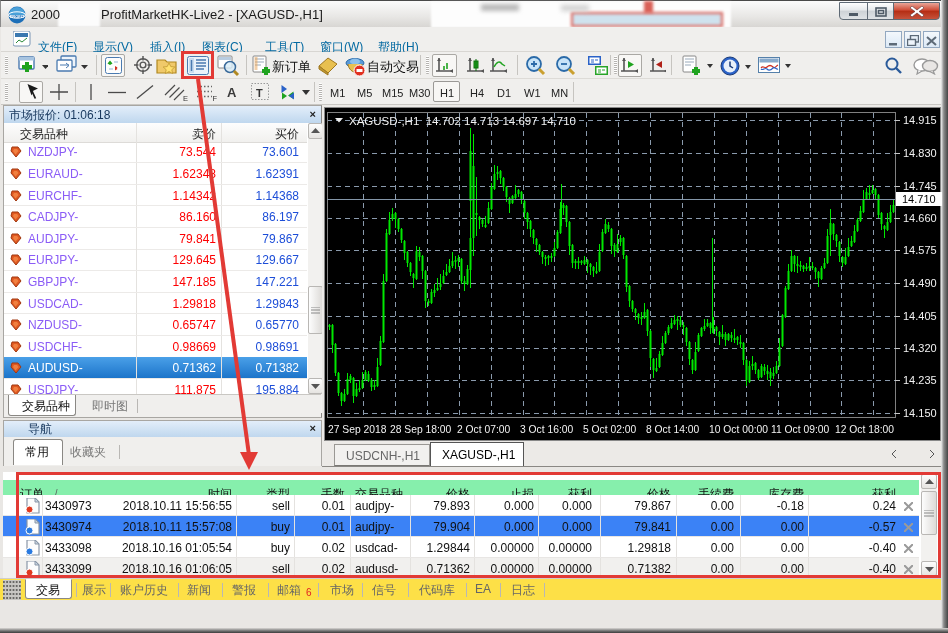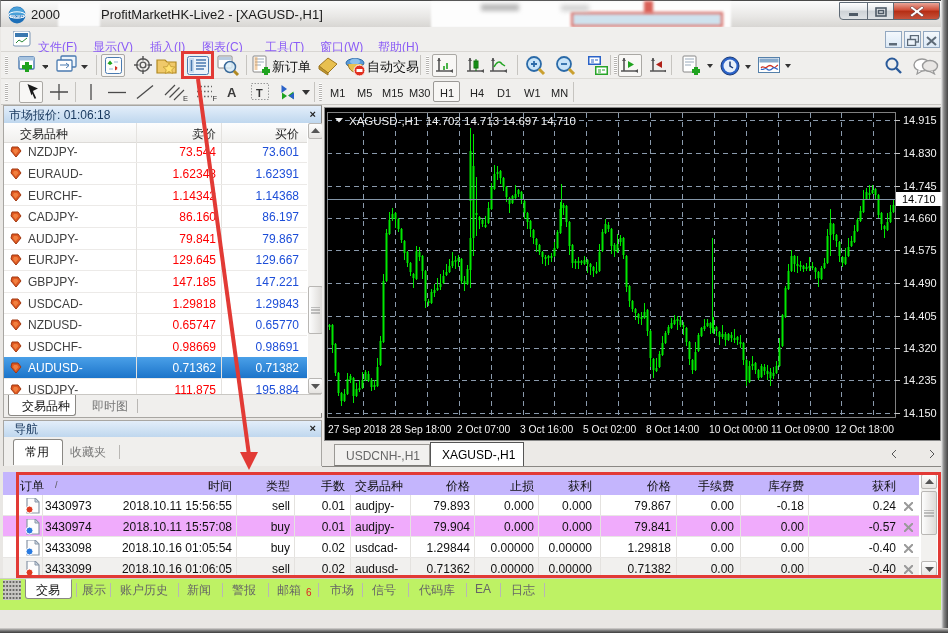--- a/index.html
+++ b/index.html
@@ -14,65 +14,65 @@
 #blurstem{left:643px;top:0px;width:9px;height:12px;background:#d96057;filter:blur(1.5px)}
 .wbtn{top:1px;height:18px;border:1px solid #5f6a75;background:linear-gradient(#fefefe,#e5e8ea 45%,#cdd2d6 50%,#dfe3e6);color:#333;text-align:center}
 #bmin{left:838px;width:29px;border-radius:0 0 0 4px}
 #bmax{left:866px;width:27px}
 #bclose{left:892px;width:47px;background:linear-gradient(#e8a598,#cf4b35 45%,#b52d13 50%,#c6523b);border-radius:0 0 4px 0}
 
 #redge{left:941px;top:0;width:7px;height:633px;background:linear-gradient(90deg,#efefef,#8a8a8a 40%,#454545)}
 #bedge{left:0;top:628px;width:948px;height:5px;background:linear-gradient(#d9d7d4,#6e6e6e 60%,#3c3c3c)}
 
 #menubar{left:1px;top:27px;width:940px;height:25px;background:#f0efed;border-bottom:1px solid #d8d6d2}
-#menubar .mi{top:12px;font-size:12px;color:#8b5cf6}
+#menubar .mi{top:12px;font-size:12px;color:#0369a1}
 .mdib{top:4px;width:17px;height:17px;border:1px solid #93a8c0;background:linear-gradient(#f4f8fc,#dce9f6);color:#5d6a77;text-align:center;font-size:10px;line-height:15px}
 
 #tb1{left:1px;top:52px;width:940px;height:27px;background:#f0efed;border-bottom:1px solid #dddbd7}
 #tb2{left:1px;top:79px;width:940px;height:26px;background:#f0efed;border-bottom:1px solid #c9c7c3}
 .grip{width:3px;height:18px;top:4px;background:repeating-linear-gradient(#fff 0 1px,#b5b3b0 1px 2px);border-radius:1px}
 .sep{width:1px;height:20px;top:3px;background:#c6c4c0}
 .tbtxt{font-size:13px;color:#111}
 .tfbtn{font-size:11px;color:#222;top:8px}
 #h1btn{left:433px;top:81px;width:27px;height:21px;border:1px solid #9a9895;background:#f7f6f4;border-radius:2px}
 
 .pressed{border:1px solid #aaa8a4;background:#f8f7f5;border-radius:2px}
 
 #mw{left:3px;top:105px;width:319px;height:313px;background:#fff;border:1px solid #a8a6a2;border-right:1px solid #898784}
 #mwhead{left:0px;top:0px;width:317px;height:17px;background:linear-gradient(#e3eefa,#bfd7ee);font-size:12px;color:#16365c;padding:1px 0 0 5px}
 #mwx{right:5px;top:2px;font-size:11px;color:#222;font-weight:bold}
 #mwcols{left:0;top:17px;width:303px;height:20px;background:linear-gradient(#fdfdfd,#f1f0ee);border-bottom:1px solid #dddbd8;font-size:12px;color:#222}
 .mwrow{left:0;width:303px;height:21.6px;font-size:12px}
-.mwrow .sym{left:24px;top:4px;color:#404040}
+.mwrow .sym{left:24px;top:4px;color:#8b5cf6}
 .mwrow .bid{top:4px;right:91px;color:#fd0002}
 .mwrow .ask{top:4px;right:8px;color:#1d4ed8}
 .mwline{left:0;width:303px;height:1px;background:#eceae8}
 .cellsep{top:0;width:1px;height:100%;background:#e4e2df}
 #mwsel{background:linear-gradient(#4aa0e8,#1a72c8)}
 #mwsel .sym,#mwsel .bid,#mwsel .ask{color:#fff}
 .symico{left:6px;top:5px;width:13px;height:12px}
 #mwsb{left:304px;top:17px;width:15px;height:290px;background:#f2f1ef}
 #mwtabs{left:0;top:288px;width:317px;height:23px;background:#f0efed;border-top:1px solid #c9c7c3}
 
 #nav{left:3px;top:420px;width:319px;height:46px;background:#f0efed;border:1px solid #a8a6a2}
-#navhead{left:0;top:0;width:317px;height:16px;background:linear-gradient(#e3eefa,#bfd7ee);font-size:12px;color:#16365c;padding:0 0 0 10px}
+#navhead{left:0;top:0;width:317px;height:16px;background:linear-gradient(#e3eefa,#bfd7ee);font-size:12px;color:#16365c;padding:0 0 0 24px}
 
 #chartwrap{left:322px;top:105px;width:619px;height:361px;background:#eceae7}
 #chart{left:2px;top:2px;width:617px;height:334px;background:#000;border:1px solid #888}
 #chart svg{position:absolute;left:0;top:0}
 .grid{stroke:#8a9aac;stroke-dasharray:5 4;fill:none}
 .ax{font:11px "Liberation Sans",sans-serif;fill:#f2f2f2}
 .axt{font:10.3px "Liberation Sans",sans-serif;fill:#f2f2f2}
 
 #term{left:3px;top:472px;width:938px;height:106px;background:#fff}
 .thead{top:6px;font-size:12px;color:#111;position:absolute}
 .trow{left:0;width:916px;height:21px;font-size:12px}
 .tcell{top:4px;position:absolute;color:#111}
 #termsb{left:918px;top:2px;width:16px;height:100px;background:#f2f1ef}
-#termtabs{left:0px;top:578px;width:941px;height:32px;background:#bef264;border-top:1px solid #d0cecb}
+#termtabs{left:0px;top:578px;width:941px;height:22px;background:#fde047;border-top:1px solid #d0cecb}
 .ttab{position:absolute;top:3px;font-size:12px;color:#555}
 .tsep{position:absolute;top:4px;width:1px;height:14px;background:#b9b7b4}
 
 #status{left:1px;top:600px;width:940px;height:28px;background:#f0efed;border-top:1px solid #fff;box-shadow:0 -2px 0 #d6d4d1}
 #status .seg{position:absolute;top:4px;width:1px;height:20px;background:#c9c7c4}
 
 .red{border:3px solid #e23a35}
 #redbox1{left:181px;top:51px;width:33px;height:28px}
 #redbox2{left:16px;top:472px;width:925px;height:106px;border-width:3px}
 svg.anno{position:absolute;left:0;top:0;width:948px;height:633px;pointer-events:none}
@@ -602,21 +602,21 @@
   <div class="abs" style="left:120px;top:7px;font-size:12px;color:#000;z-index:3">XAGUSD-,H1</div>
   <div class="abs" style="left:0px;top:25px;width:619px;height:1px;background:#8a8884"></div>
   <svg class="abs" style="left:570px;top:9px" width="45" height="9">
           <path d="M4 0L0 4l4 4" fill="none" stroke="#555"></path>
           <path d="M38 0l4 4-4 4" fill="none" stroke="#555"></path>
         </svg>
  </div>
 </div>
 
 <div class="abs" id="term">
-      <div class="abs" style="left:0;top:0;width:916px;height:27px;background:#c4b5fd">
+      <div class="abs" style="left:0;top:8px;width:916px;height:27px;background:#86efac">
         <span class="thead" style="left:17px">订单</span>
         <span class="thead" style="right:687px">时间</span>
         <span class="thead" style="right:629px">类型</span>
         <span class="thead" style="right:574px">手数</span>
         <span class="thead" style="left:352px">交易品种</span>
         <span class="thead" style="right:449px">价格</span>
         <span class="thead" style="right:385px">止损</span>
         <span class="thead" style="right:327px">获利</span>
         <span class="thead" style="right:248px">价格</span>
         <span class="thead" style="right:185px">手续费</span>
@@ -652,21 +652,21 @@
         <span class="cellsep" style="left:347px;position:absolute"></span>
         <span class="cellsep" style="left:407px;position:absolute"></span>
         <span class="cellsep" style="left:471px;position:absolute"></span>
         <span class="cellsep" style="left:535px;position:absolute"></span>
         <span class="cellsep" style="left:597px;position:absolute"></span>
         <span class="cellsep" style="left:673px;position:absolute"></span>
         <span class="cellsep" style="left:737px;position:absolute"></span>
         <span class="cellsep" style="left:805px;position:absolute"></span>
         <div class="abs" style="left:0;top:20px;width:916px;height:1px;background:#e8e6e4"></div>
       </div>
-      <div class="abs trow" style="top:44px;background:#f0abfc">
+      <div class="abs trow" style="top:44px;background:#3b82f6">
         <svg class="abs" style="left:22px;top:3px" width="17" height="16" viewBox="0 0 17 16">
           <path d="M2 0h8l4 4v11H2z" fill="#fdfdfd" stroke="#8a97a8" stroke-width="1.2"></path>
           <path d="M10 0l4 4h-4z" fill="#c8d4e0" stroke="#8a97a8"></path>
           <circle cx="4.5" cy="11.5" r="3.5" fill="#2a7ae0" stroke="#fff"></circle>
         </svg>
         <span class="tcell" style="left:42px">3430974</span>
         <span class="tcell" style="right:687px">2018.10.11 15:57:08</span>
         <span class="tcell" style="right:629px">buy</span>
         <span class="tcell" style="right:574px">0.01</span>
         <span class="tcell" style="left:352px">audjpy-</span>

